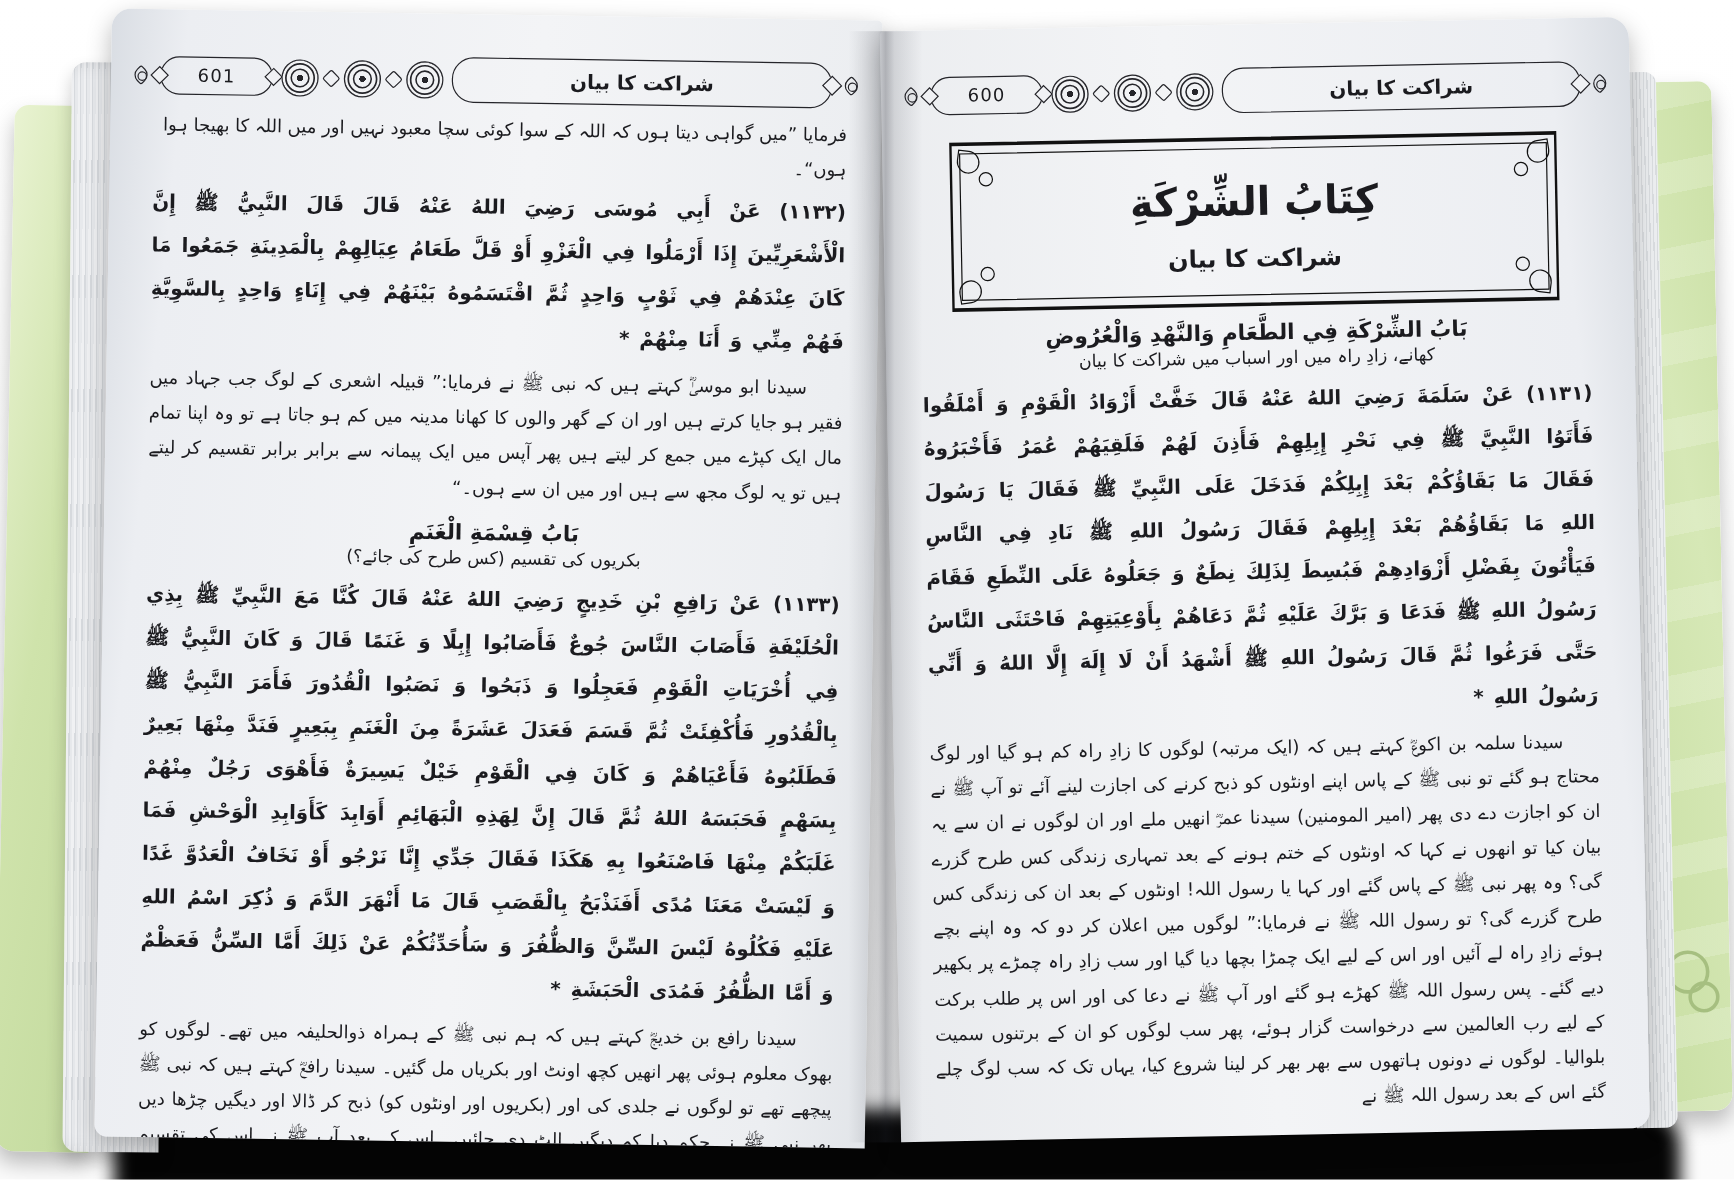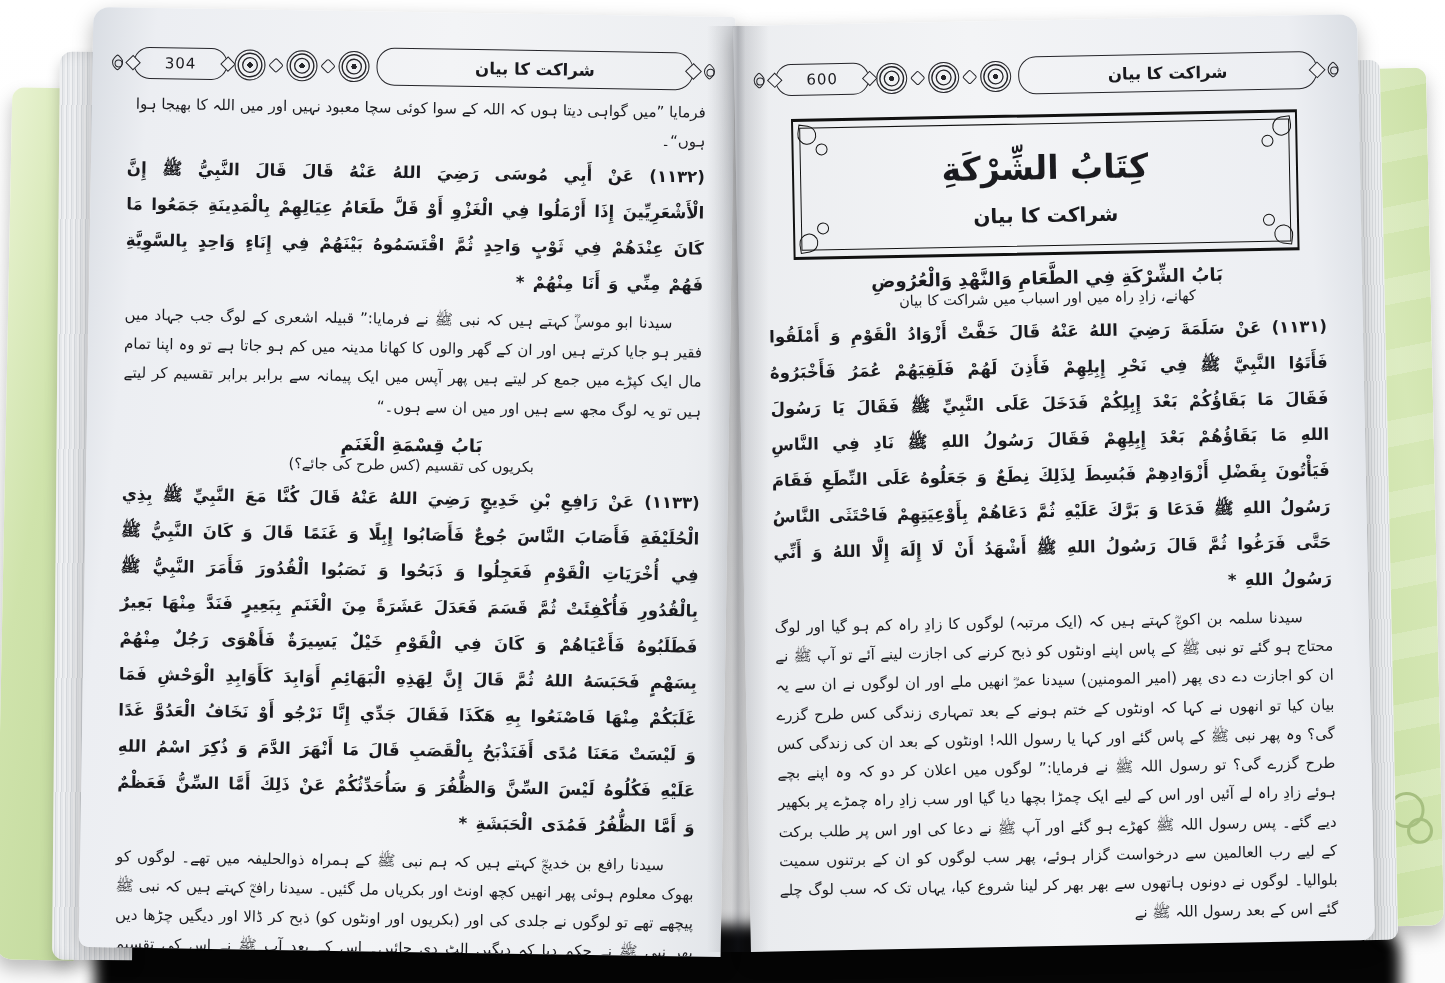--- a/index.html
+++ b/index.html
@@ -160,21 +160,21 @@
   </div>
 
   <div class="stack-left"></div>
   <div class="stack-right"></div>
 
   <div class="page page-left">
 
     <div class="page-header">
       <span class="flower"></span>
       <span class="cartouche">
-        <span>304</span>
+        <span>601</span>
       </span>
       <span class="medallions">
         <span class="medallion"></span>
         <span class="joint"></span>
         <span class="medallion"></span>
         <span class="joint"></span>
         <span class="medallion"></span>
       </span>
       <span class="banner">
         <span class="banner-title">شراکت کا بیان</span>

